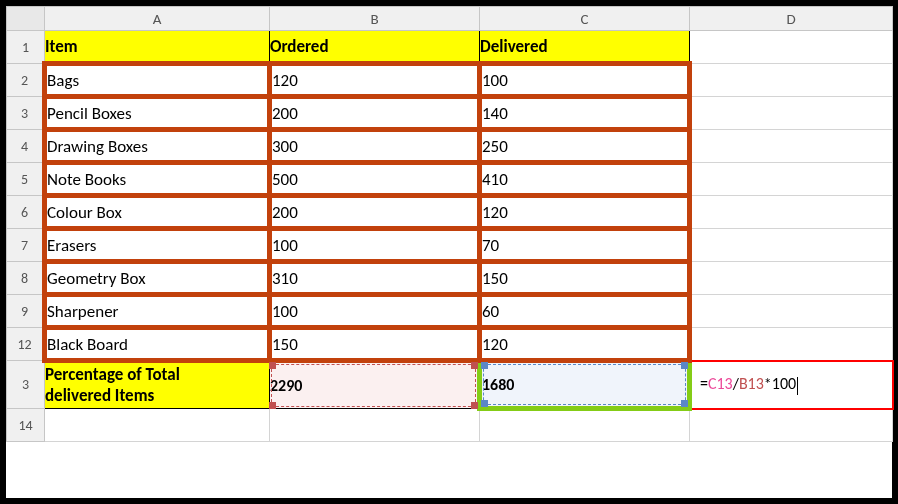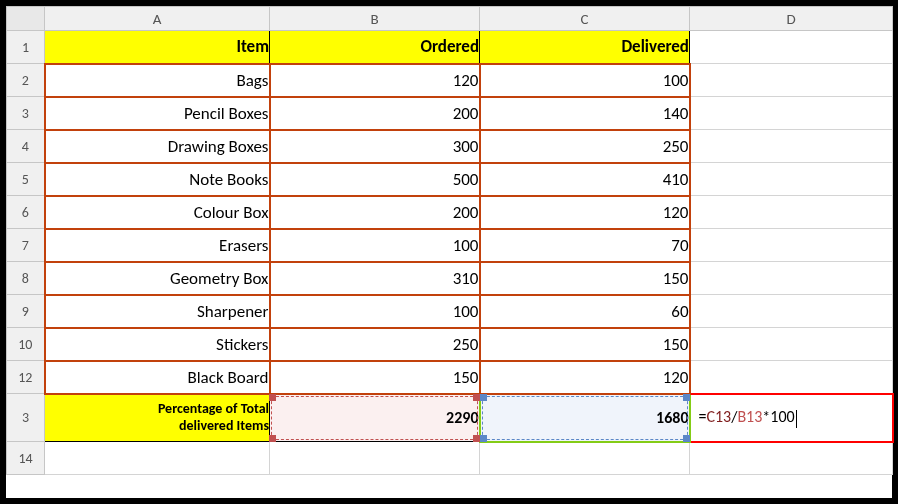--- a/index.html
+++ b/index.html
@@ -47,50 +47,50 @@
       font-weight: normal;
       font-size: 14px;
       color: #555;
       text-align: center;
       width: 38px;
     }
     td.cell {
       border: 1px solid #d4d4d4;
       height: 33px;
       font-size: 17px;
-      text-align: right;
+      text-align: left;
       vertical-align: middle;
       color: #000;
       position: relative;
     }
     td.bordered {
-      border: 2px solid #c2410c;
+      border: 5px solid #c2410c;
     }
     td.header-yellow {
       background: #ffff00;
       font-weight: bold;
       border: 1px solid #000;
     }
     td.footer-label {
       background: #ffff00;
       font-weight: bold;
-      font-size: 14px;
+      font-size: 17px;
       border: 1px solid #000;
       line-height: 1.2;
     }
     tr.tall td, tr.tall th { height: 48px; }
     td.sum-b {
       border: 1px solid #000;
       font-weight: bold;
       font-size: 16px;
       background: rgba(200,70,70,0.08);
       position: relative;
     }
     td.sum-c {
-      border: 2px solid #84cc16;
+      border: 5px solid #84cc16;
       font-weight: bold;
       font-size: 16px;
       background: rgba(70,120,200,0.08);
       position: relative;
     }
     .dash-red::before, .dash-blue::before {
       content:"";
       position:absolute;
       inset:1px;
       pointer-events:none;
@@ -106,21 +106,21 @@
     .marker.br { bottom:-1px; right:-1px; }
     .marker.red { background:#c05050; }
     .marker.blue { background:#5b87c7; }
     td.formula-cell {
       border: 2px solid #ff0000;
       text-align: left;
       padding-left: 8px;
       font-size: 16px;
       position: relative;
     }
-    .ref-c { color: #7f1d1d; }
+    .ref-c { color: #ec4899; }
     .ref-b { color: #c05050; }
     .caret {
       display: inline-block;
       width: 1px;
       height: 18px;
       background: #000;
       vertical-align: middle;
       margin-left: 1px;
     }
     td.blank { border: 1px solid #d4d4d4; }
@@ -204,27 +204,20 @@
           <td class="cell blank"></td>
         </tr>
     <tr>
           <th class="rowhead">9</th>
           <td class="cell bordered">Sharpener</td>
           <td class="cell bordered">100</td>
           <td class="cell bordered">60</td>
           <td class="cell blank"></td>
         </tr>
     <tr>
-          <th class="rowhead">10</th>
-          <td class="cell bordered">Stickers</td>
-          <td class="cell bordered">250</td>
-          <td class="cell bordered">150</td>
-          <td class="cell blank"></td>
-        </tr>
-    <tr>
           <th class="rowhead">12</th>
           <td class="cell bordered">Black Board</td>
           <td class="cell bordered">150</td>
           <td class="cell bordered">120</td>
           <td class="cell blank"></td>
         </tr>
 
     <tr class="tall">
       <th class="rowhead">3</th>
       <td class="cell footer-label">

